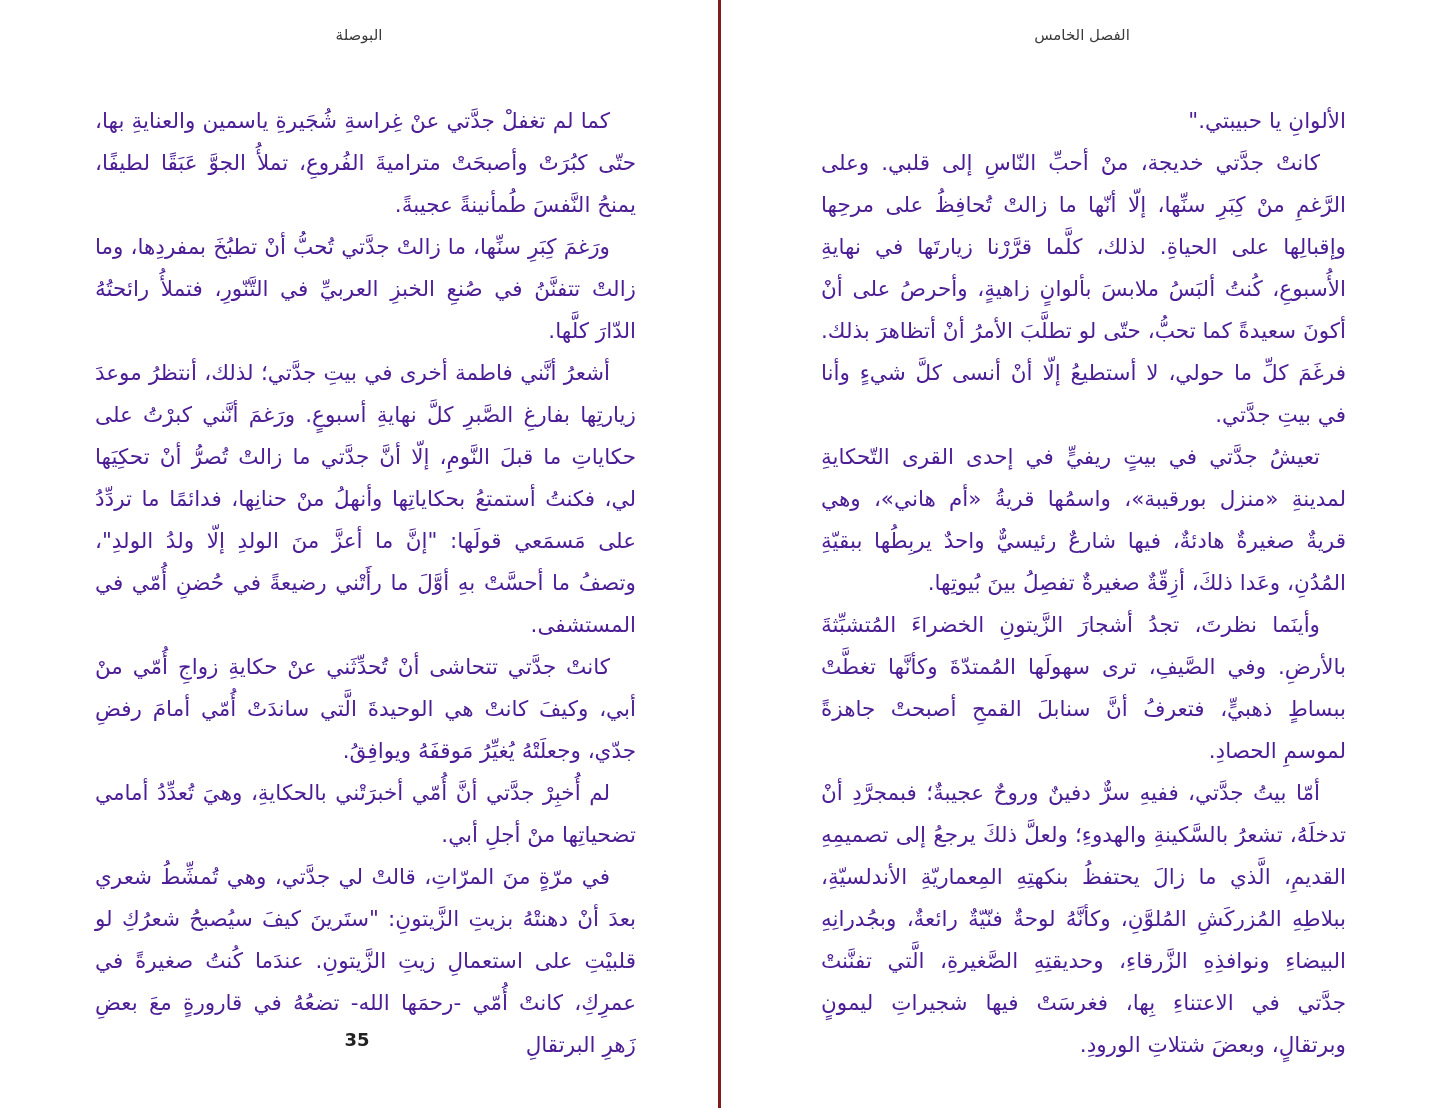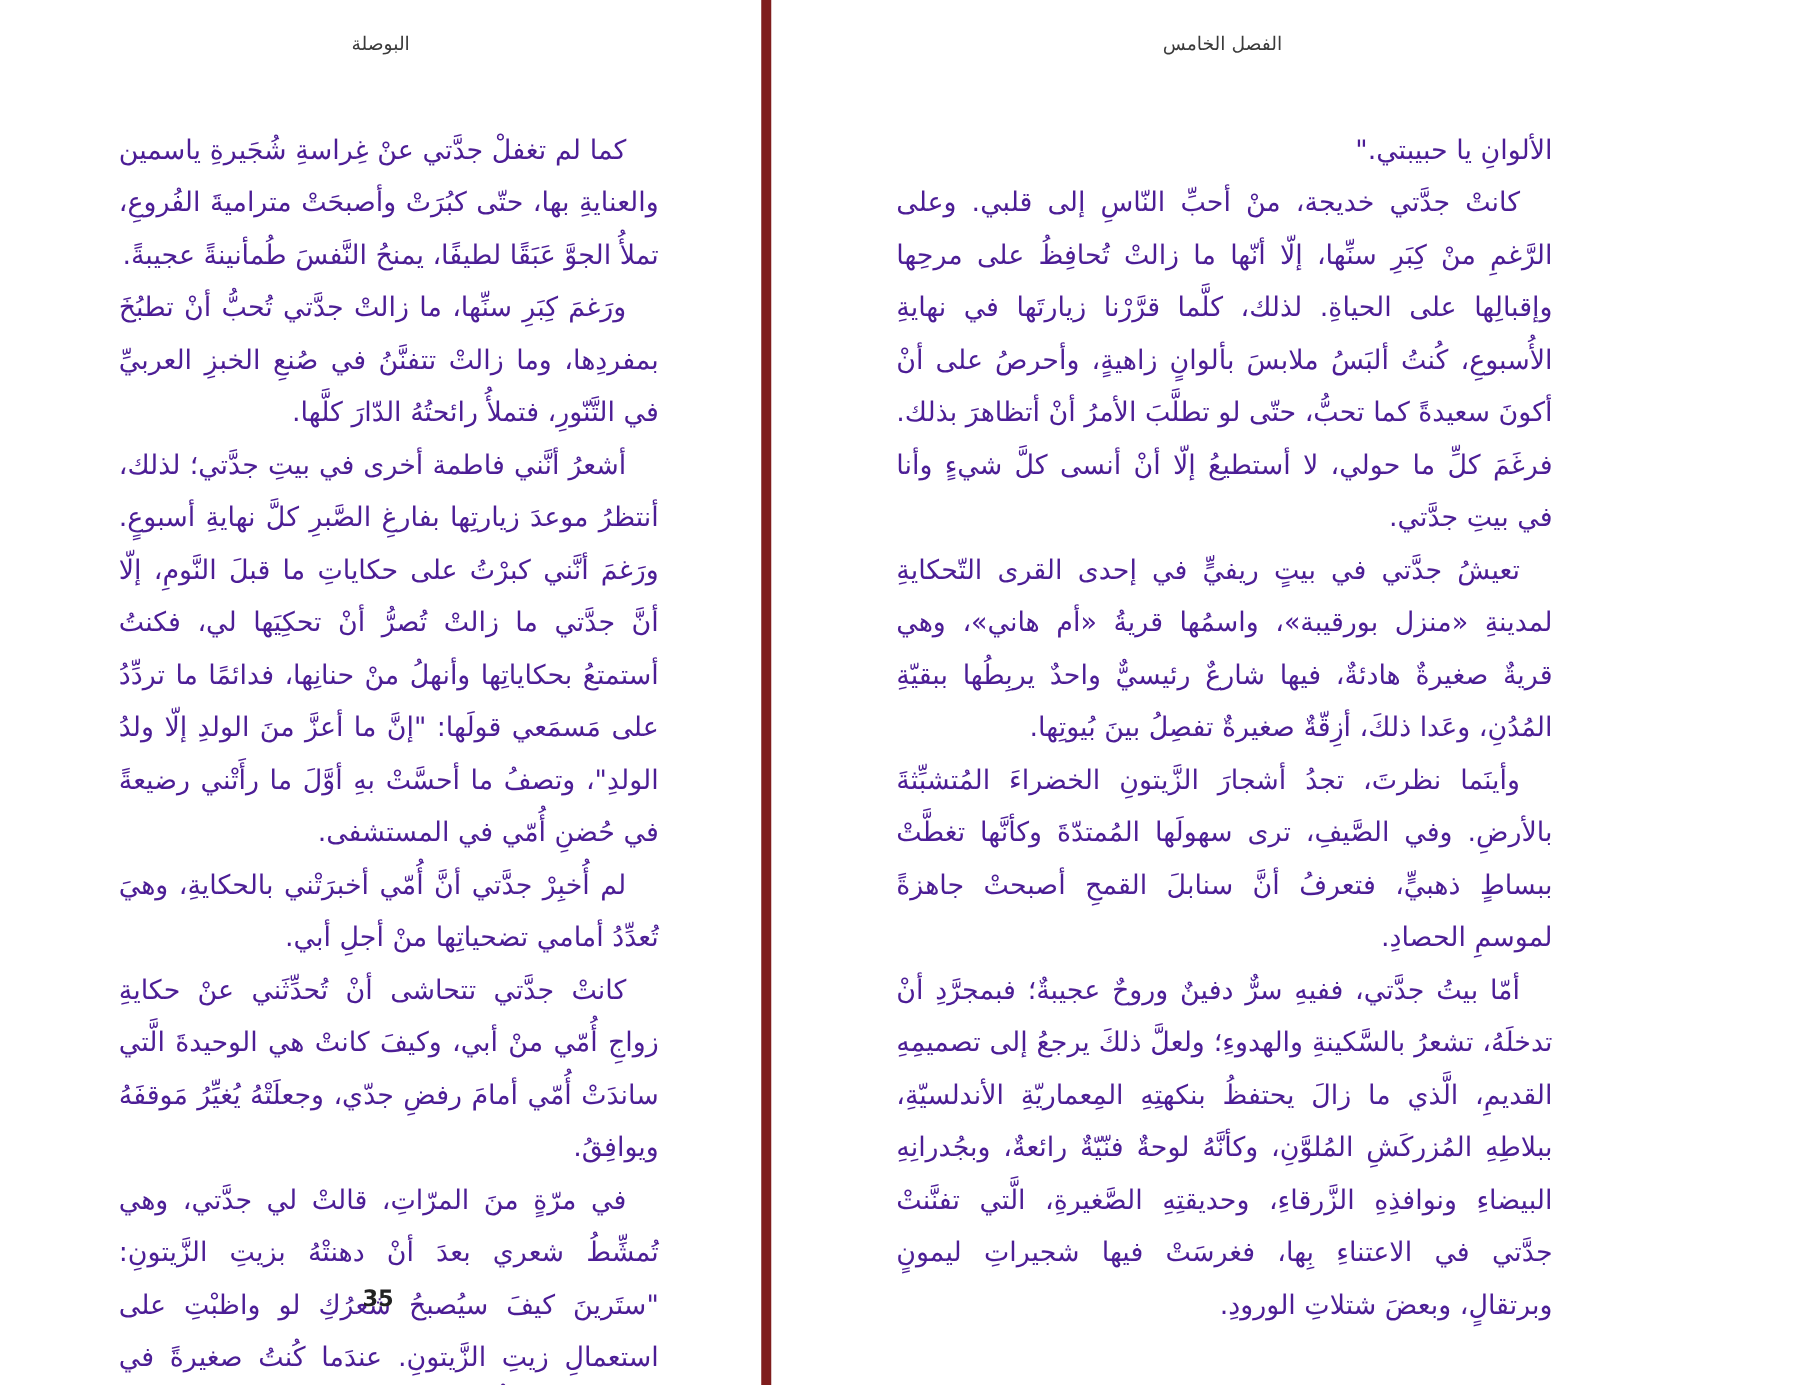--- a/index.html
+++ b/index.html
@@ -15,21 +15,21 @@
     display: flex;
     width: 1445px;
     height: 1108px;
     background: #ffffff;
   }
   .page {
     position: relative;
     height: 100%;
     box-sizing: border-box;
   }
-  .page.left  { width: 617px; border-right: 8px solid #7f1d1d; }
+  .page.left  { width: 721px; border-right: 3px solid #7f1d1d; }
   .page.right { width: 722px; }
   .page-header {
     position: absolute;
     top: 26px;
     left: 0;
     right: 0;
     text-align: center;
     font-size: 15px;
     color: #3a3a3a;
     direction: rtl;
@@ -67,23 +67,23 @@
 <body>
 
 <div class="spread">
 
   <div class="page left">
     <div class="page-header">البوصلة</div>
     <div class="page-body">
       <p>كما لم تغفلْ جدَّتي عنْ غِراسةِ شُجَيرةِ ياسمين والعنايةِ بها، حتّى كبُرَتْ وأصبحَتْ متراميةَ الفُروعِ، تملأُ الجوَّ عَبَقًا لطيفًا، يمنحُ النَّفسَ طُمأنينةً عجيبةً.</p>
       <p>ورَغمَ كِبَرِ سنِّها، ما زالتْ جدَّتي تُحبُّ أنْ تطبُخَ بمفردِها، وما زالتْ تتفنَّنُ في صُنعِ الخبزِ العربيِّ في التَّنّورِ، فتملأُ رائحتُهُ الدّارَ كلَّها.</p>
       <p>أشعرُ أنَّني فاطمة أخرى في بيتِ جدَّتي؛ لذلك، أنتظرُ موعدَ زيارتِها بفارغِ الصَّبرِ كلَّ نهايةِ أسبوعٍ. ورَغمَ أنَّني كبرْتُ على حكاياتِ ما قبلَ النَّومِ، إلّا أنَّ جدَّتي ما زالتْ تُصرُّ أنْ تحكِيَها لي، فكنتُ أستمتعُ بحكاياتِها وأنهلُ منْ حنانِها، فدائمًا ما تردِّدُ على مَسمَعي قولَها: "إنَّ ما أعزَّ منَ الولدِ إلّا ولدُ الولدِ"، وتصفُ ما أحسَّتْ بهِ أوَّلَ ما رأَتْني رضيعةً في حُضنِ أُمّي في المستشفى.</p>
+      <p>كانتْ جدَّتي تتحاشى أنْ تُحدِّثَني عنْ حكايةِ زواجِ أُمّي منْ أبي، وكيفَ كانتْ هي الوحيدةَ الَّتي ساندَتْ أُمّي أمامَ رفضِ جدّي، وجعلَتْهُ يُغيِّرُ مَوقفَهُ ويوافِقُ.</p>
       <p>لم أُخبِرْ جدَّتي أنَّ أُمّي أخبرَتْني بالحكايةِ، وهيَ تُعدِّدُ أمامي تضحياتِها منْ أجلِ أبي.</p>
-      <p>كانتْ جدَّتي تتحاشى أنْ تُحدِّثَني عنْ حكايةِ زواجِ أُمّي منْ أبي، وكيفَ كانتْ هي الوحيدةَ الَّتي ساندَتْ أُمّي أمامَ رفضِ جدّي، وجعلَتْهُ يُغيِّرُ مَوقفَهُ ويوافِقُ.</p>
-      <p>في مرّةٍ منَ المرّاتِ، قالتْ لي جدَّتي، وهي تُمشِّطُ شعري بعدَ أنْ دهنتْهُ بزيتِ الزَّيتونِ: "ستَرينَ كيفَ سيُصبحُ شعرُكِ لو واظبْتِ على استعمالِ زيتِ الزَّيتونِ. عندَما كُنتُ صغيرةً في عمرِكِ، كانتْ أُمّي -رحمَها الله- تضعُهُ في قارورةٍ معَ بعضِ زَهرِ البرتقالِ</p>
+      <p>في مرّةٍ منَ المرّاتِ، قالتْ لي جدَّتي، وهي تُمشِّطُ شعري بعدَ أنْ دهنتْهُ بزيتِ الزَّيتونِ: "ستَرينَ كيفَ سيُصبحُ شعرُكِ لو قلبيْتِ على استعمالِ زيتِ الزَّيتونِ. عندَما كُنتُ صغيرةً في عمرِكِ، كانتْ أُمّي -رحمَها الله- تضعُهُ في قارورةٍ معَ بعضِ زَهرِ البرتقالِ</p>
     </div>
     <div class="page-number">35</div>
   </div>
 
   <div class="page right">
     <div class="page-header">الفصل الخامس</div>
     <div class="page-body">
       <p class="no-indent">الألوانِ يا حبيبتي."</p>
       <p>كانتْ جدَّتي خديجة، منْ أحبِّ النّاسِ إلى قلبي. وعلى الرَّغمِ منْ كِبَرِ سنِّها، إلّا أنّها ما زالتْ تُحافِظُ على مرحِها وإقبالِها على الحياةِ. لذلك، كلَّما قرَّرْنا زيارتَها في نهايةِ الأُسبوعِ، كُنتُ ألبَسُ ملابسَ بألوانٍ زاهيةٍ، وأحرصُ على أنْ أكونَ سعيدةً كما تحبُّ، حتّى لو تطلَّبَ الأمرُ أنْ أتظاهرَ بذلك. فرغَمَ كلِّ ما حولي، لا أستطيعُ إلّا أنْ أنسى كلَّ شيءٍ وأنا في بيتِ جدَّتي.</p>
       <p>تعيشُ جدَّتي في بيتٍ ريفيٍّ في إحدى القرى التّحكايةِ لمدينةِ «منزل بورقيبة»، واسمُها قريةُ «أم هاني»، وهي قريةٌ صغيرةٌ هادئةٌ، فيها شارعٌ رئيسيٌّ واحدٌ يربِطُها ببقيّةِ المُدُنِ، وعَدا ذلكَ، أزِقّةٌ صغيرةٌ تفصِلُ بينَ بُيوتِها.</p>

